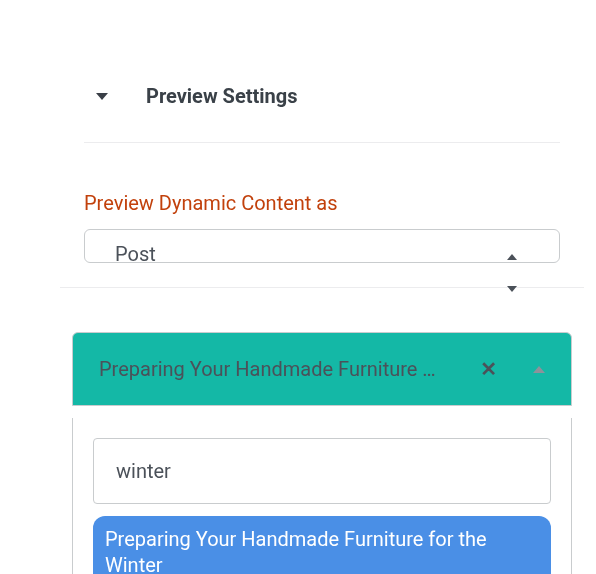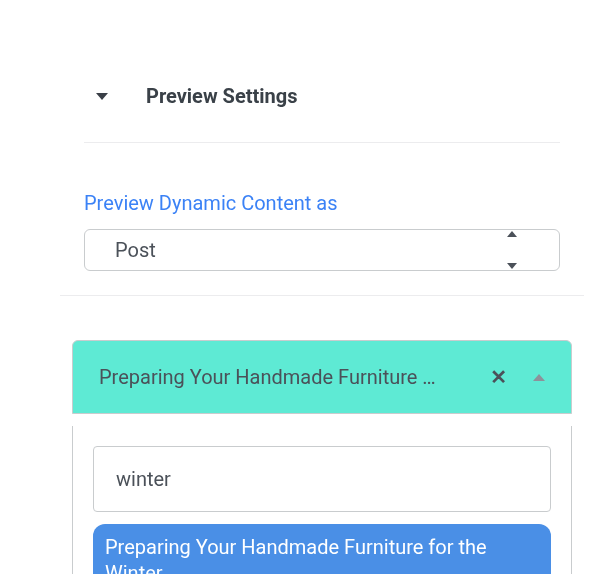--- a/index.html
+++ b/index.html
@@ -38,29 +38,28 @@
   .section-title {
     font-size: 20px;
     font-weight: 700;
     color: #3a4148;
   }
   .field-area {
     padding: 24px 36px 0 36px;
   }
   .field-label {
     font-size: 20px;
-    color: #3b82f6;
+    color: #c2410c;
     margin-bottom: 14px;
   }
   .select-box {
     border: 1px solid #c9ccce;
     border-radius: 6px;
-    height: 42px;
-    display: flex;
-    align-items: center;
+    height: 34px;
+    display: flex;
     padding: 0 18px;
     position: relative;
     background: #fff;
     cursor: pointer;
   }
   .select-value {
     font-size: 20px;
     color: #4b5159;
     flex: 1;
   }
@@ -90,24 +89,25 @@
   .combo-container {
     margin: 44px 36px 0 36px;
     position: relative;
   }
   .combo-top {
     border: 1px solid #c9ccce;
     border-top-left-radius: 6px;
     border-top-right-radius: 6px;
     border-bottom-left-radius: 0;
     border-bottom-right-radius: 0;
-    background: #5eead4;
+    background: #14b8a6;
     display: flex;
     align-items: center;
     padding: 12px 14px;
+    gap: 10px;
   }
   .combo-value {
     font-size: 20px;
     color: #4b5159;
     white-space: nowrap;
     overflow: hidden;
     text-overflow: ellipsis;
     flex: 1;
   }
   .combo-clear {

